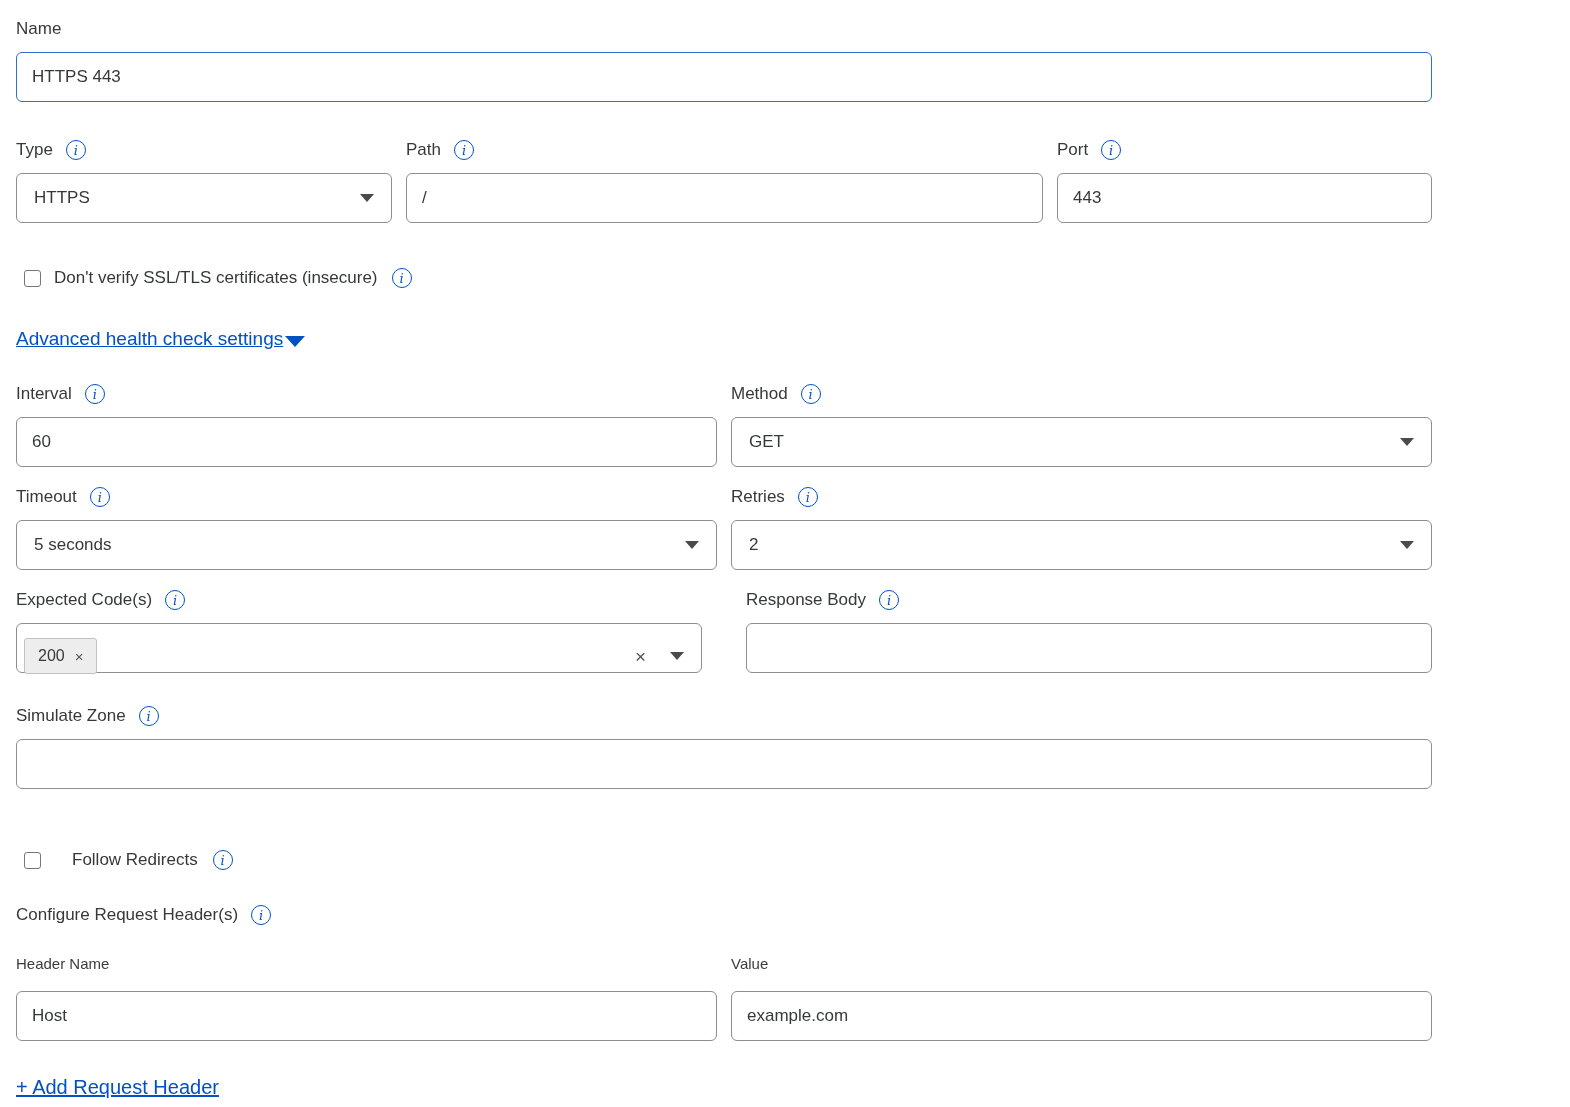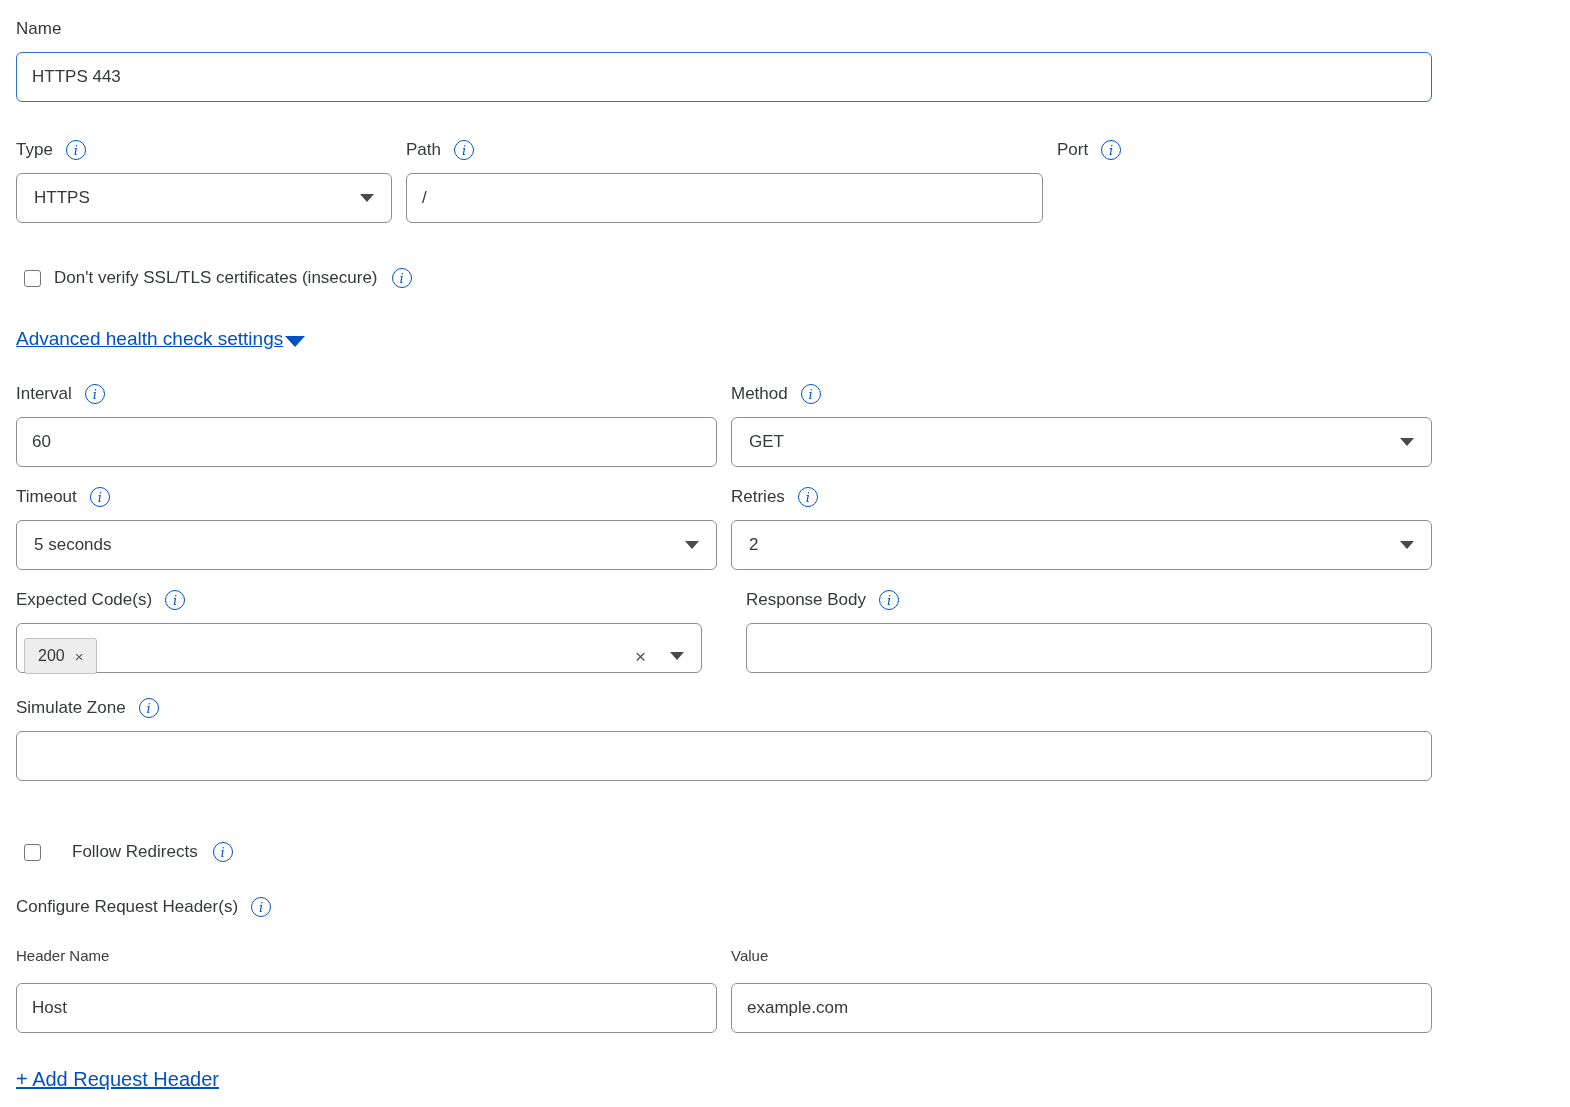--- a/index.html
+++ b/index.html
@@ -72,21 +72,21 @@
     padding:8px 13px;font-size:16px;color:var(--text);cursor:default;
   }
   .chip-x{font-size:15px;color:#555;cursor:pointer;line-height:1;}
   .select-controls{display:flex;align-items:center;gap:24px;margin-left:auto;}
   .clear-x{font-size:19px;color:#555;cursor:pointer;line-height:1;}
 
   .mb-name{margin-bottom:37px;}
   .mb-row3{margin-bottom:44px;}
   .mb-check1{margin-bottom:39px;}
   .mb-grid{margin-bottom:19px;}
-  .mb-expected{margin-bottom:24px;gap:44px;}
+  .mb-expected{margin-bottom:32px;gap:44px;}
   .mb-simulate{margin-bottom:60px;}
   .mb-check2{margin-bottom:33px;}
   .mb-configure{margin-bottom:28px;}
   .mb-headers{margin-bottom:35px;}
   .add-link{font-size:20px;display:inline-block;margin-bottom:16px;}
   .divider{border:none;border-top:2px solid #a9a9a9;margin:0;}
 </style>
 </head>
 <body>
 
@@ -123,20 +123,21 @@
       </div>
       <input class="input" type="text" value="/" style="">
     </div>
     <div>
       <div class="label-row">
         <span class="label">Port</span>
         <span class="info-icon">
             <span class="info-i">i</span>
           </span>
       </div>
+      <input class="input" type="text" value="443" style="">
     </div>
   </div>
 
   
   <div class="check-row mb-check1">
     <input type="checkbox" class="checkbox" style="margin-left: 8px;">
     <span class="label" style="margin-left:13px;">Don't verify SSL/TLS certificates (insecure)</span>
     <span class="info-icon" style="margin-left:14px;">
         <span class="info-i">i</span>
       </span>

